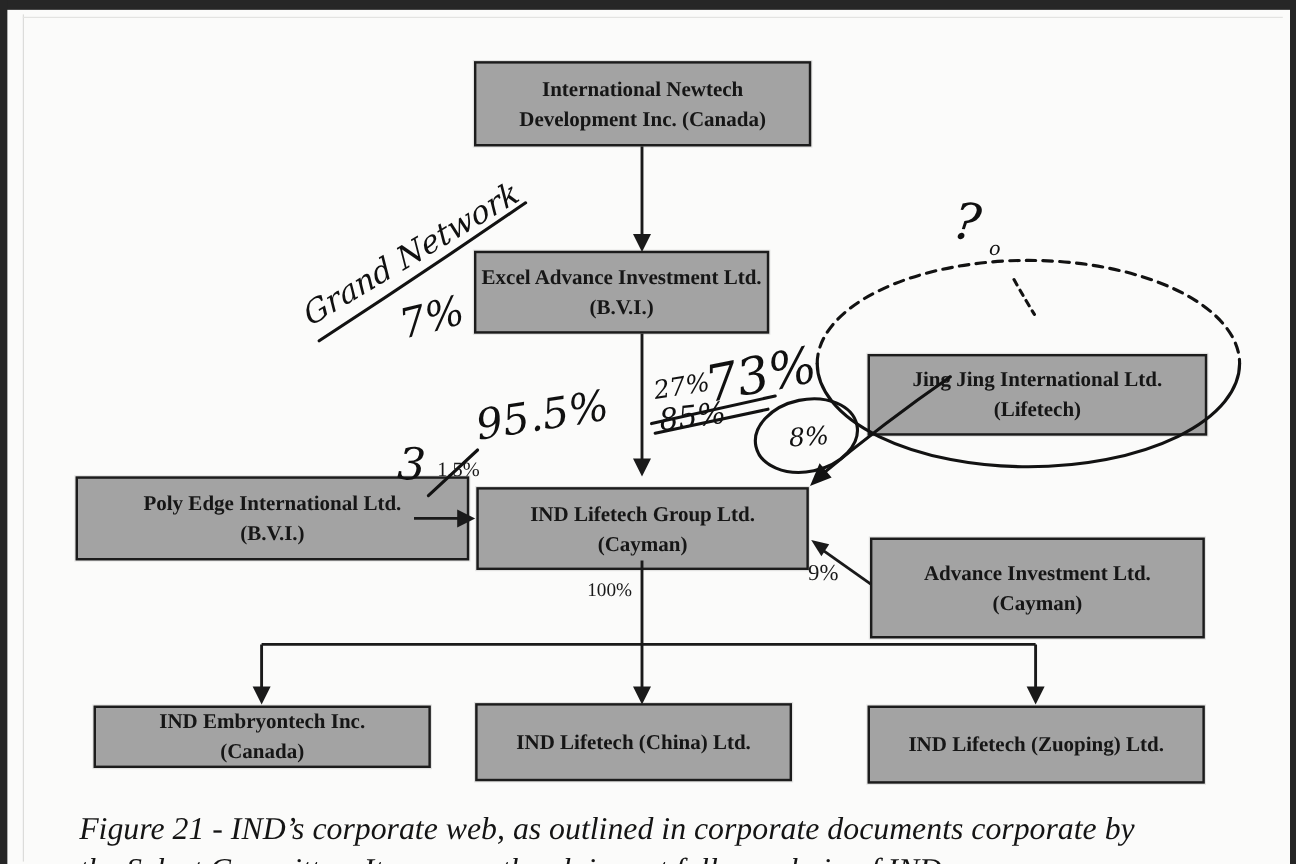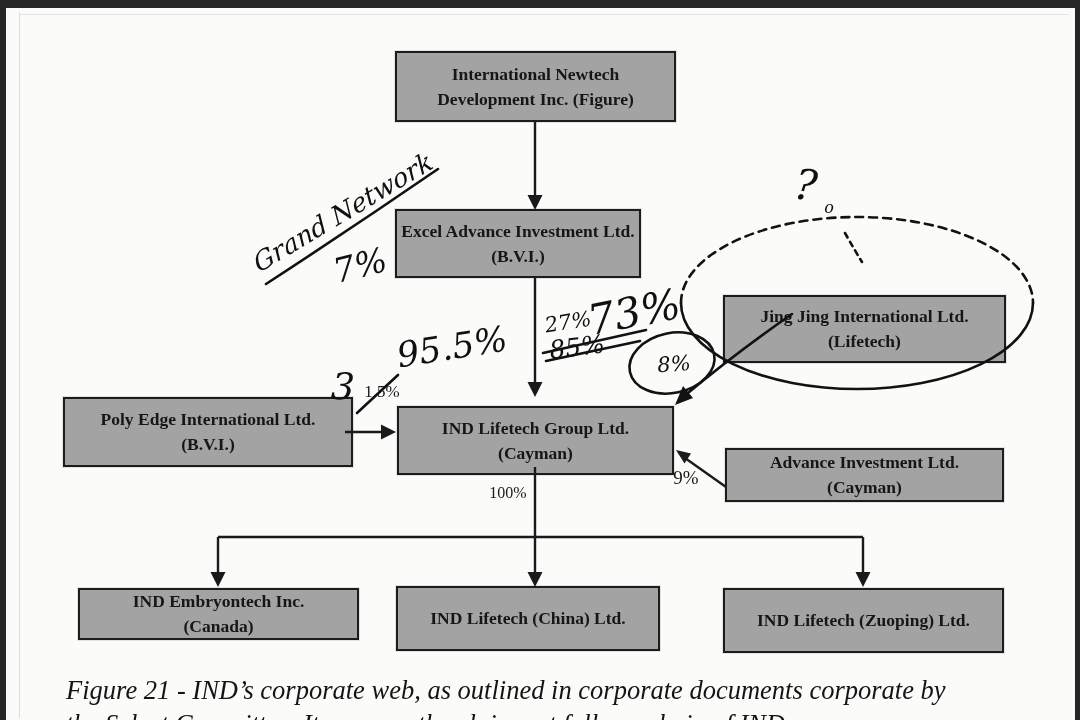--- a/index.html
+++ b/index.html
@@ -37,44 +37,44 @@
 <div class="frame top"></div>
 <div class="frame left"></div>
 <div class="frame right"></div>
 
 <div class="page">
   <div class="scanline-v"></div>
   <div class="scanline-h"></div>
 
   <div class="box" style="left:389px;top:43px;width:281px;height:71px">
     <div class="bl">International Newtech</div>
-    <div class="bl">Development Inc. (Figure)</div>
+    <div class="bl">Development Inc. (Canada)</div>
   </div>
 
   <div class="box" style="left:389px;top:201px;width:246px;height:69px">
     <div class="bl">Excel Advance Investment Ltd.</div>
     <div class="bl">(B.V.I.)</div>
   </div>
 
   <div class="box" style="left:717px;top:287px;width:283px;height:68px">
     <div class="bl">Jing Jing International Ltd.</div>
     <div class="bl">(Lifetech)</div>
   </div>
 
-  <div class="box" style="left:57px;top:389px;width:290px;height:70px">
+  <div class="box" style="left:57px;top:389px;width:328px;height:70px">
     <div class="bl">Poly Edge International Ltd.</div>
     <div class="bl">(B.V.I.)</div>
   </div>
 
   <div class="box" style="left:391px;top:398px;width:277px;height:69px">
     <div class="bl">IND Lifetech Group Ltd.</div>
     <div class="bl">(Cayman)</div>
   </div>
 
-  <div class="box" style="left:719px;top:440px;width:279px;height:54px">
+  <div class="box" style="left:719px;top:440px;width:279px;height:84px">
     <div class="bl">Advance Investment Ltd.</div>
     <div class="bl">(Cayman)</div>
   </div>
 
   <div class="box" style="left:72px;top:580px;width:281px;height:52px">
     <div class="bl">IND Embryontech Inc.</div>
     <div class="bl">(Canada)</div>
   </div>
 
   <div class="box" style="left:717px;top:580px;width:281px;height:65px">

